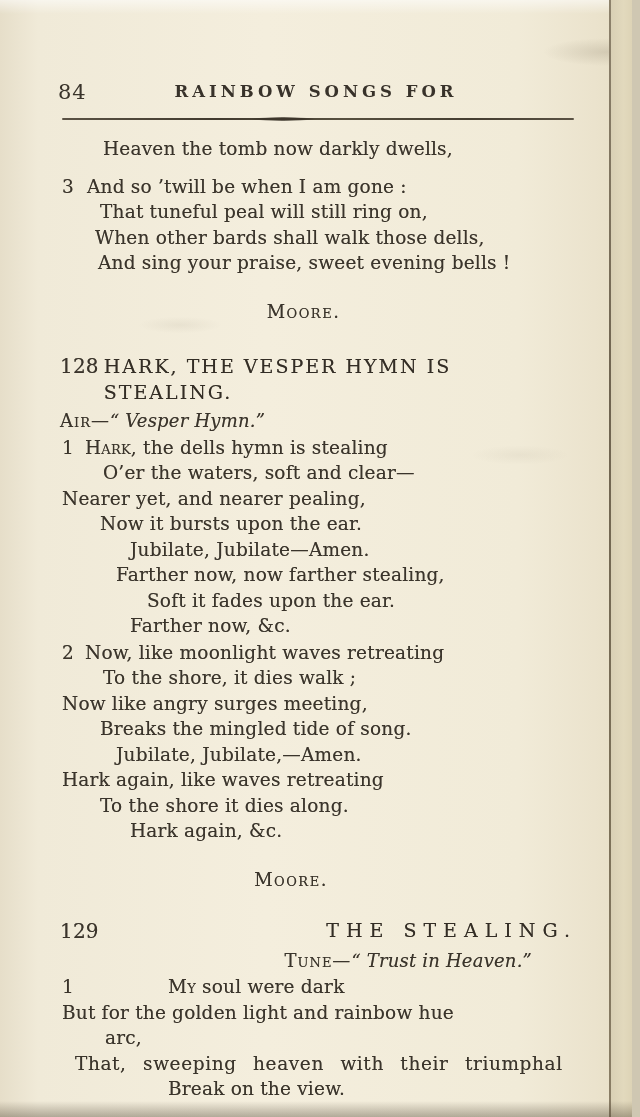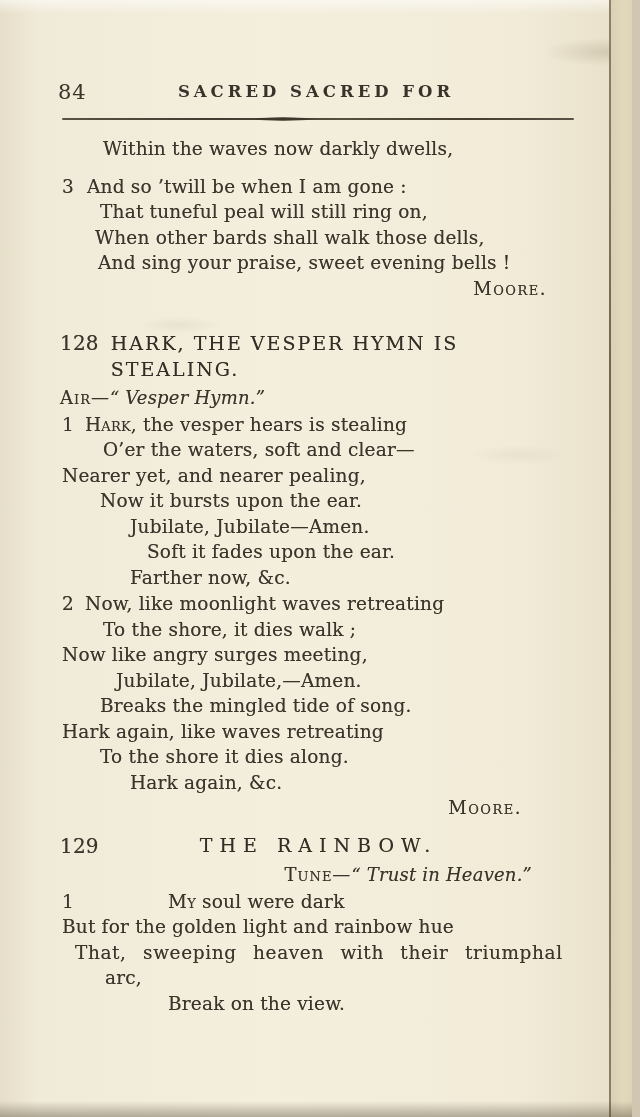--- a/index.html
+++ b/index.html
@@ -41,55 +41,55 @@
   .sc{font-variant:small-caps;}
   .it{font-style:italic;}
 
   .in2{padding-left:2px}.in15{padding-left:15px}.in25{padding-left:25px}
   .in27{padding-left:27px}.in35{padding-left:35px}
   .in38{padding-left:38px}.in40{padding-left:40px}.in43{padding-left:43px}
   .in45{padding-left:45px}.in56{padding-left:56px}.in70{padding-left:70px}
   .in87{padding-left:87px}.in108{padding-left:108px}
 
   .stanza-gap{margin-top:12px;}
-  .attrib{text-align:right;padding-right:30px;font-size:18px;letter-spacing:1.5px;}
+  .attrib{text-align:center;padding-right:30px;font-size:18px;letter-spacing:1.5px;margin-top:23px;}
   .attrib.shift{padding-right:55px;}
 
-  .song-head{display:flex;gap:12px;margin-top:30px;align-items:baseline;}
+  .song-head{display:flex;gap:5px;margin-top:30px;align-items:baseline;}
   .song-num{font-size:20px;flex:0 0 auto;}
   .song-title{font-size:19px;letter-spacing:2px;color:#332d25;}
   .air-line{padding-right:100px;font-size:18px;margin-top:3px;}
   .air-line .sc{letter-spacing:1px;}
 
-  .song-head.centered{position:relative;display:block;text-align:center;margin-top:12px;}
+  .song-head.centered{position:relative;display:block;text-align:right;margin-top:26px;}
   .song-head.centered .song-num{position:absolute;left:0;top:1px;}
   .song-head.centered .song-title{letter-spacing:7px;}
   .tune-line{text-align:right;padding-right:45px;font-size:18px;margin-top:4px;}
   .tune-line .sc{letter-spacing:1px;}
 
   .wide{word-spacing:10px;letter-spacing:.6px;}
   .verse{margin-top:1px;}
 </style>
 </head>
 <body>
 
 <div class="scan">
 
   <div class="header">
     <span class="page-num">84</span>
-    <span class="running-title">SACRED SACRED FOR</span>
+    <span class="running-title">RAINBOW SONGS FOR</span>
   </div>
   <div class="rule">
       <span class="ornament"></span>
     </div>
 
   <div class="content">
 
     <div class="stanza">
-      <div class="line in43">Within the waves now darkly dwells,</div>
+      <div class="line in43">Heaven the tomb now darkly dwells,</div>
     </div>
 
     <div class="stanza stanza-gap">
       <div class="line in27">
         <span class="vnum">3</span><span>And so ’twill be when I am gone :</span>
       </div>
       <div class="line in40">That tuneful peal will still ring on,</div>
       <div class="line in35">When other bards shall walk those dells,</div>
       <div class="line in38">And sing your praise, sweet evening bells !</div>
     </div>
@@ -101,62 +101,63 @@
       <span class="song-title">HARK, THE VESPER HYMN IS STEALING.</span>
     </div>
     <div class="air-line">
       <span class="sc">Air—</span><span class="it">“ Vesper Hymn.”</span>
     </div>
 
     <div class="verse">
       <div class="line in25">
         <span class="vnum">1</span>
         <span class="sc">Hark,</span>
-        <span>the vesper hears is stealing</span>
+        <span>the dells hymn is stealing</span>
       </div>
       <div class="line in43">O’er the waters, soft and clear—</div>
       <div class="line in2">Nearer yet, and nearer pealing,</div>
       <div class="line in40">Now it bursts upon the ear.</div>
       <div class="line in70">Jubilate, Jubilate—Amen.</div>
+      <div class="line in56">Farther now, now farther stealing,</div>
       <div class="line in87">Soft it fades upon the ear.</div>
       <div class="line in70">Farther now, &amp;c.</div>
     </div>
 
     <div class="verse stanza-gap">
       <div class="line in25">
         <span class="vnum">2</span><span>Now, like moonlight waves retreating</span>
       </div>
       <div class="line in43">To the shore, it dies walk ;</div>
       <div class="line in2">Now like angry surges meeting,</div>
+      <div class="line in40">Breaks the mingled tide of song.</div>
       <div class="line in56">Jubilate, Jubilate,—Amen.</div>
-      <div class="line in40">Breaks the mingled tide of song.</div>
       <div class="line in2">Hark again, like waves retreating</div>
       <div class="line in40">To the shore it dies along.</div>
       <div class="line in70">Hark again, &amp;c.</div>
     </div>
 
     <div class="attrib shift sc">Moore.</div>
 
     <div class="song-head centered">
       <span class="song-num">129</span>
-      <span class="song-title">THE RAINBOW.</span>
+      <span class="song-title">THE STEALING.</span>
     </div>
     <div class="tune-line">
       <span class="sc">Tune—</span><span class="it">“ Trust in Heaven.”</span>
     </div>
 
     <div class="verse">
       <div class="line in108">
         <span class="vnum">1</span>
         <span class="sc">My</span>
         <span>soul were dark</span>
       </div>
       <div class="line in2">But for the golden light and rainbow hue</div>
+      <div class="line in45">arc,</div>
       <div class="line in15 wide">That, sweeping heaven with their triumphal</div>
-      <div class="line in45">arc,</div>
       <div class="line in108">Break on the view.</div>
     </div>
 
   </div>
 
   <div class="page-edge-strip"></div>
   <div class="page-edge-line"></div>
   <div class="bottom-shadow"></div>
 </div>
 

